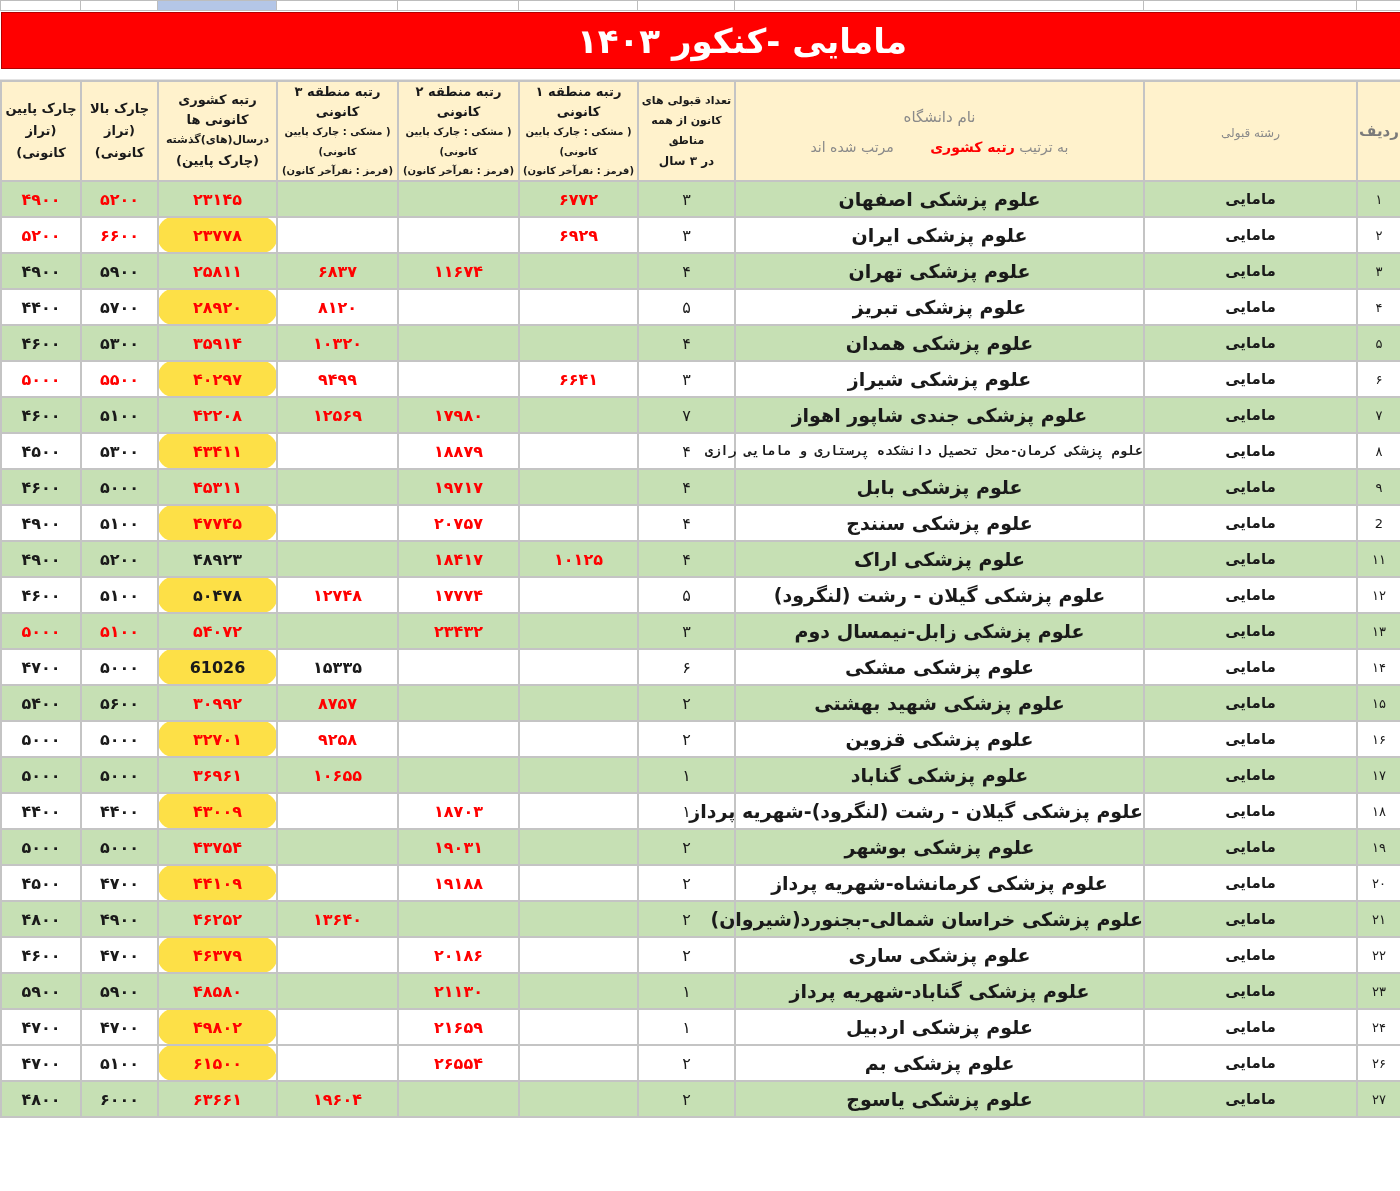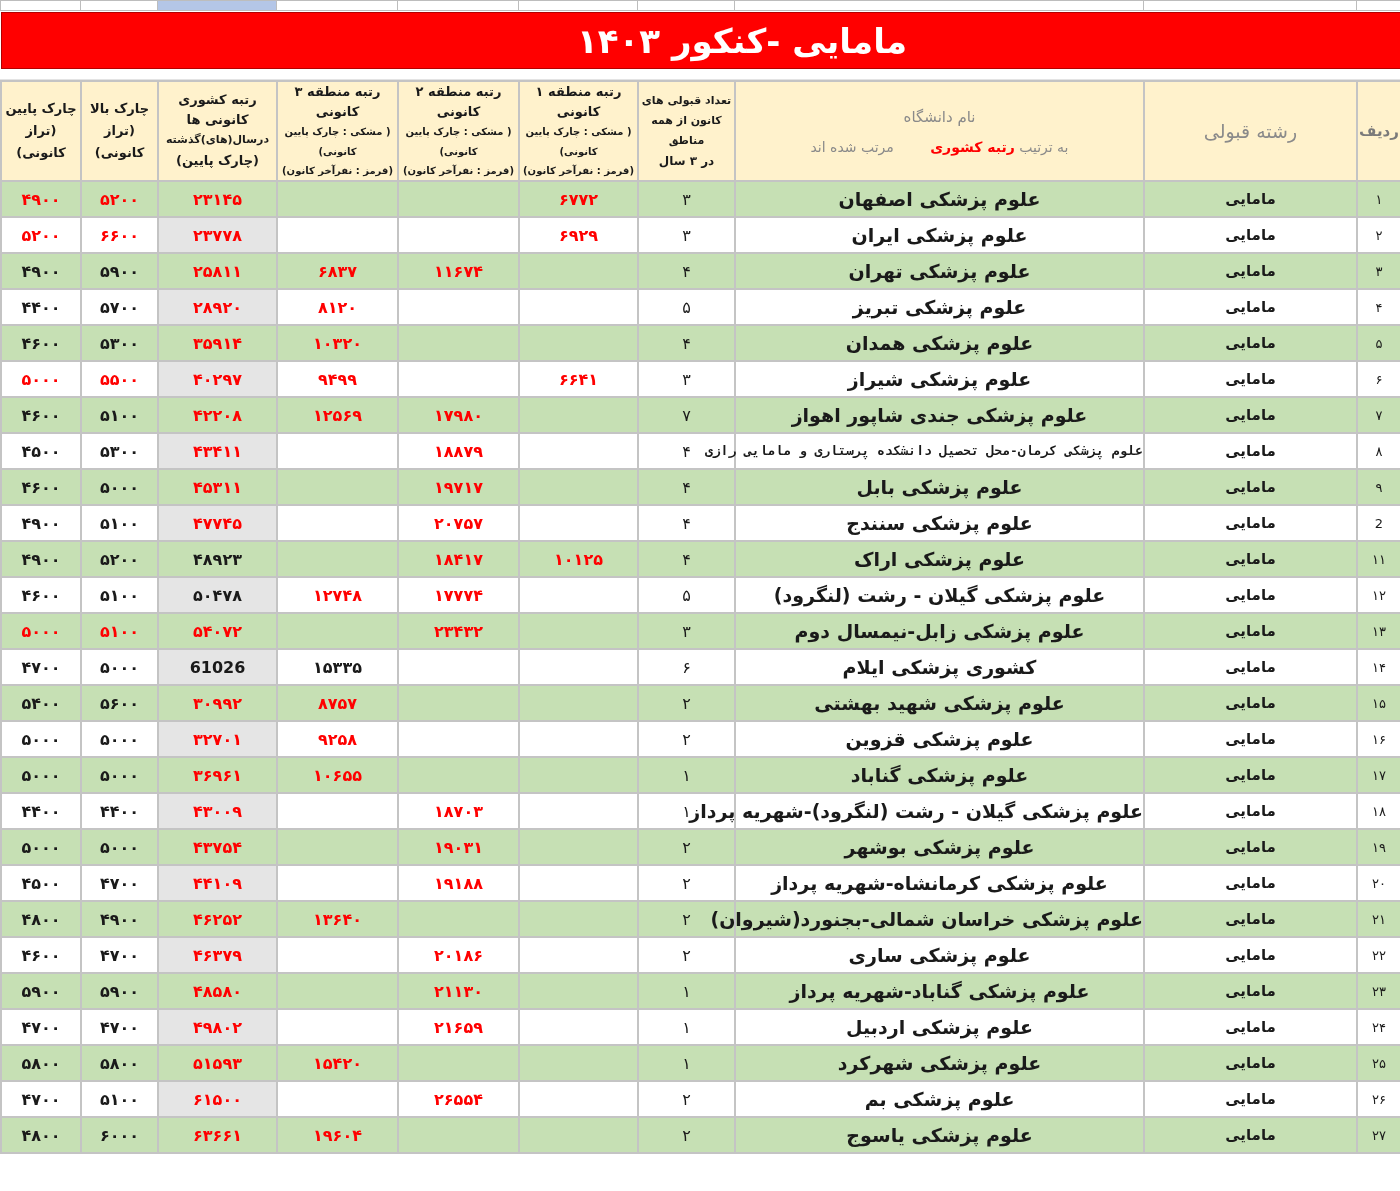--- a/index.html
+++ b/index.html
@@ -20,26 +20,26 @@
   table.grid td, table.grid th { border: 2px solid #c4c4c4; padding: 0; text-align: center; vertical-align: middle; }
   thead th { background: #fff2cc; height: 76px; font-weight: bold; color: #1a1a1a; direction: rtl; }
   thead th .l1 { font-size: 13px; line-height: 20px; }
   thead th .l2 { font-size: 10px; line-height: 20px; }
   thead th .l3 { font-size: 10px; line-height: 18px; }
   thead th .big { font-size: 13px; line-height: 22px; }
   thead th.gray { color: #8a8a8a; font-weight: normal; }
   thead th.gray .t1 { font-size: 15px; line-height: 32px; }
   thead th.gray .t2 { font-size: 14px; line-height: 28px; }
   thead th.gray .red { color: #ff0000; font-weight: bold; margin-left: 32px; }
-  thead th.gray .field { font-size: 19px; }
+  thead th.gray .field { font-size: 12px; }
   thead th.radif { color: #7a7a7a; font-size: 15px; }
   tbody td { height: 34px; font-size: 16px; font-weight: bold; color: #1a1a1a; }
   tbody tr.g td { background: #c6e0b4; }
   tbody tr.w td { background: #ffffff; }
-  tbody tr.w td.blue { background: #e5e5e5; }
+  tbody tr.w td.blue { background: #fde047; border-radius: 15px; }
   tbody td.red { color: #ff0000; }
   tbody td.uni { font-size: 19px; direction: rtl; white-space: nowrap; }
   tbody td.uni.small { font-size: 13px; font-family: Liberation Mono, monospace; }
   tbody td.field { font-size: 15px; direction: rtl; }
   tbody td.idx { font-size: 13px; font-weight: normal; }
   tbody td.cnt { font-weight: normal; font-size: 16px; }
 </style>
 </head>
 <body>
 
@@ -298,21 +298,21 @@
           <td class="idx">۱۳</td>
         </tr>
         <tr class="w">
           <td class="">۴۷۰۰</td>
           <td class="">۵۰۰۰</td>
           <td class="blue">61026</td>
           <td class="">۱۵۳۳۵</td>
           <td class="red"></td>
           <td class="red"></td>
           <td class="cnt">۶</td>
-          <td class="uni">کشوری پزشکی ایلام</td>
+          <td class="uni">علوم پزشکی مشکی</td>
           <td class="field">مامایی</td>
           <td class="idx">۱۴</td>
         </tr>
         <tr class="g">
           <td class="">۵۴۰۰</td>
           <td class="">۵۶۰۰</td>
           <td class="red">۳۰۹۹۲</td>
           <td class="red">۸۷۵۷</td>
           <td class="red"></td>
           <td class="red"></td>
@@ -421,32 +421,20 @@
           <td class="">۴۷۰۰</td>
           <td class="">۴۷۰۰</td>
           <td class="red blue">۴۹۸۰۲</td>
           <td class="red"></td>
           <td class="red">۲۱۶۵۹</td>
           <td class="red"></td>
           <td class="cnt">۱</td>
           <td class="uni">علوم پزشکی اردبیل</td>
           <td class="field">مامایی</td>
           <td class="idx">۲۴</td>
-        </tr>
-        <tr class="g">
-          <td class="">۵۸۰۰</td>
-          <td class="">۵۸۰۰</td>
-          <td class="red">۵۱۵۹۳</td>
-          <td class="red">۱۵۴۲۰</td>
-          <td class="red"></td>
-          <td class="red"></td>
-          <td class="cnt">۱</td>
-          <td class="uni">علوم پزشکی شهرکرد</td>
-          <td class="field">مامایی</td>
-          <td class="idx">۲۵</td>
         </tr>
         <tr class="w">
           <td class="">۴۷۰۰</td>
           <td class="">۵۱۰۰</td>
           <td class="red blue">۶۱۵۰۰</td>
           <td class="red"></td>
           <td class="red">۲۶۵۵۴</td>
           <td class="red"></td>
           <td class="cnt">۲</td>
           <td class="uni">علوم پزشکی بم</td>

